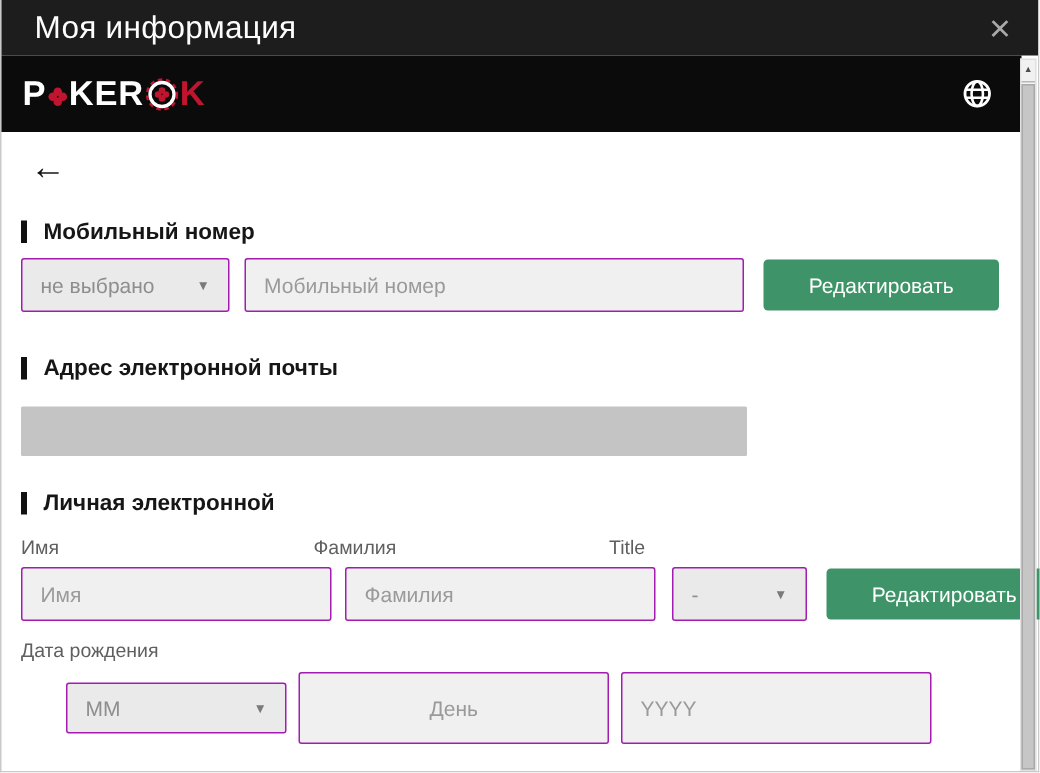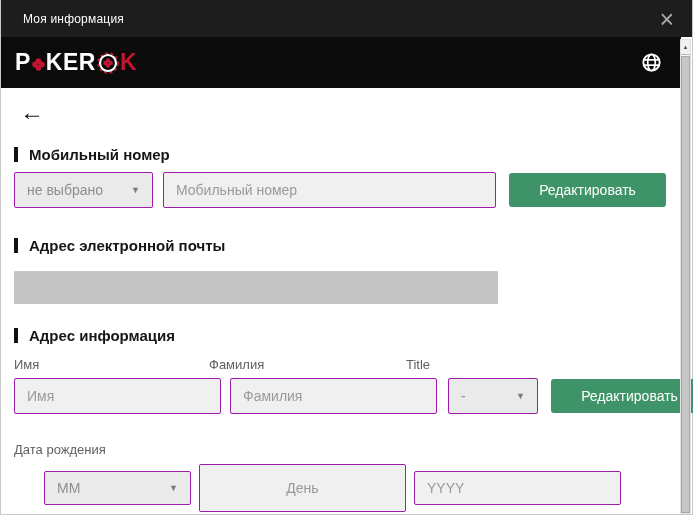--- a/index.html
+++ b/index.html
@@ -17,21 +17,21 @@
     border-right: 1px solid #c9c9c9;
     border-bottom: 1px solid #c9c9c9;
   }
   
   .titlebar {
     height: 37px; background: #1d1d1d;
     display: flex; align-items: center;
     padding: 0 16px 0 22px;
   }
   .titlebar-title {
-    color: #fdfdfd; font-size: 12px; font-weight: 500; letter-spacing: .2px;
+    color: #fdfdfd; font-size: 21px; font-weight: 500; letter-spacing: .2px;
   }
   .close-btn {
     margin-left: auto;
     color: #a9a9a9; font-size: 25px; font-weight: 300; line-height: 20px;
     cursor: pointer; padding: 0 2px; user-select: none;
   }
   
   .dialog-body { position: relative; height: 478px; }
   
   .brand-header {
@@ -98,25 +98,25 @@
   .email-header { margin-top: 29px; align-items: center; }
   .personal-header { margin-top: 23px; }
   .labels-row { display: flex; margin-top: 13px; }
   .labels-row .lbl-first { width: 195px; }
   .labels-row .lbl-last  { width: 197px; }
   .personal-row { margin-top: 6px; }
   .personal-row .first-name { flex: 0 0 186px; }
   .personal-row .last-name  { flex: 0 0 186px; margin-left: 9px; }
   .personal-row .title-select { flex: 0 0 90px; margin-left: 11px; }
   .personal-row .btn-green { margin-left: 13px; }
-  .dob-label { margin-top: 28px; }
+  .dob-label { margin-top: 12px; }
   .dob-row { margin-top: 7px; }
   .dob-row .month-select { flex: 0 0 147px; height: 34px; margin-left: 30px; }
   .dob-row .day-field  { flex: 0 0 162px; margin-left: 8px; height: 48px; text-align: center; }
-  .dob-row .year-field { flex: 0 0 160px; margin-left: 8px; height: 34px; }
+  .dob-row .year-field { flex: 0 0 160px; margin-left: 8px; height: 48px; }
   
   .scrollbar {
     position: absolute; top: 2px; right: 1px; bottom: 1px; width: 11px;
     background: #f5f5f5; border: 1px solid #e0e0e0;
   }
   .scroll-up {
     height: 15px; background: #f1f1f1; border-bottom: 1px solid #b7b7b7;
     display: flex; align-items: center; justify-content: center;
     font-size: 6px; color: #4d4d4d; cursor: pointer; user-select: none;
   }
@@ -188,21 +188,21 @@
       
       <div class="section-header email-header">
         <span class="section-bar"></span>
         <span class="section-title">Адрес электронной почты</span>
       </div>
       <div class="email-box"></div>
 
       
       <div class="section-header personal-header">
         <span class="section-bar"></span>
-        <span class="section-title">Адрес информация</span>
+        <span class="section-title">Личная электронной</span>
       </div>
       <div class="labels-row">
         <span class="label lbl-first">Имя</span>
         <span class="label lbl-last">Фамилия</span>
         <span class="label">Title</span>
       </div>
       <div class="form-row personal-row">
         <input class="field first-name" type="text" placeholder="Имя" style="">
         <input class="field last-name" type="text" placeholder="Фамилия" style="">
         <div class="select title-select">

